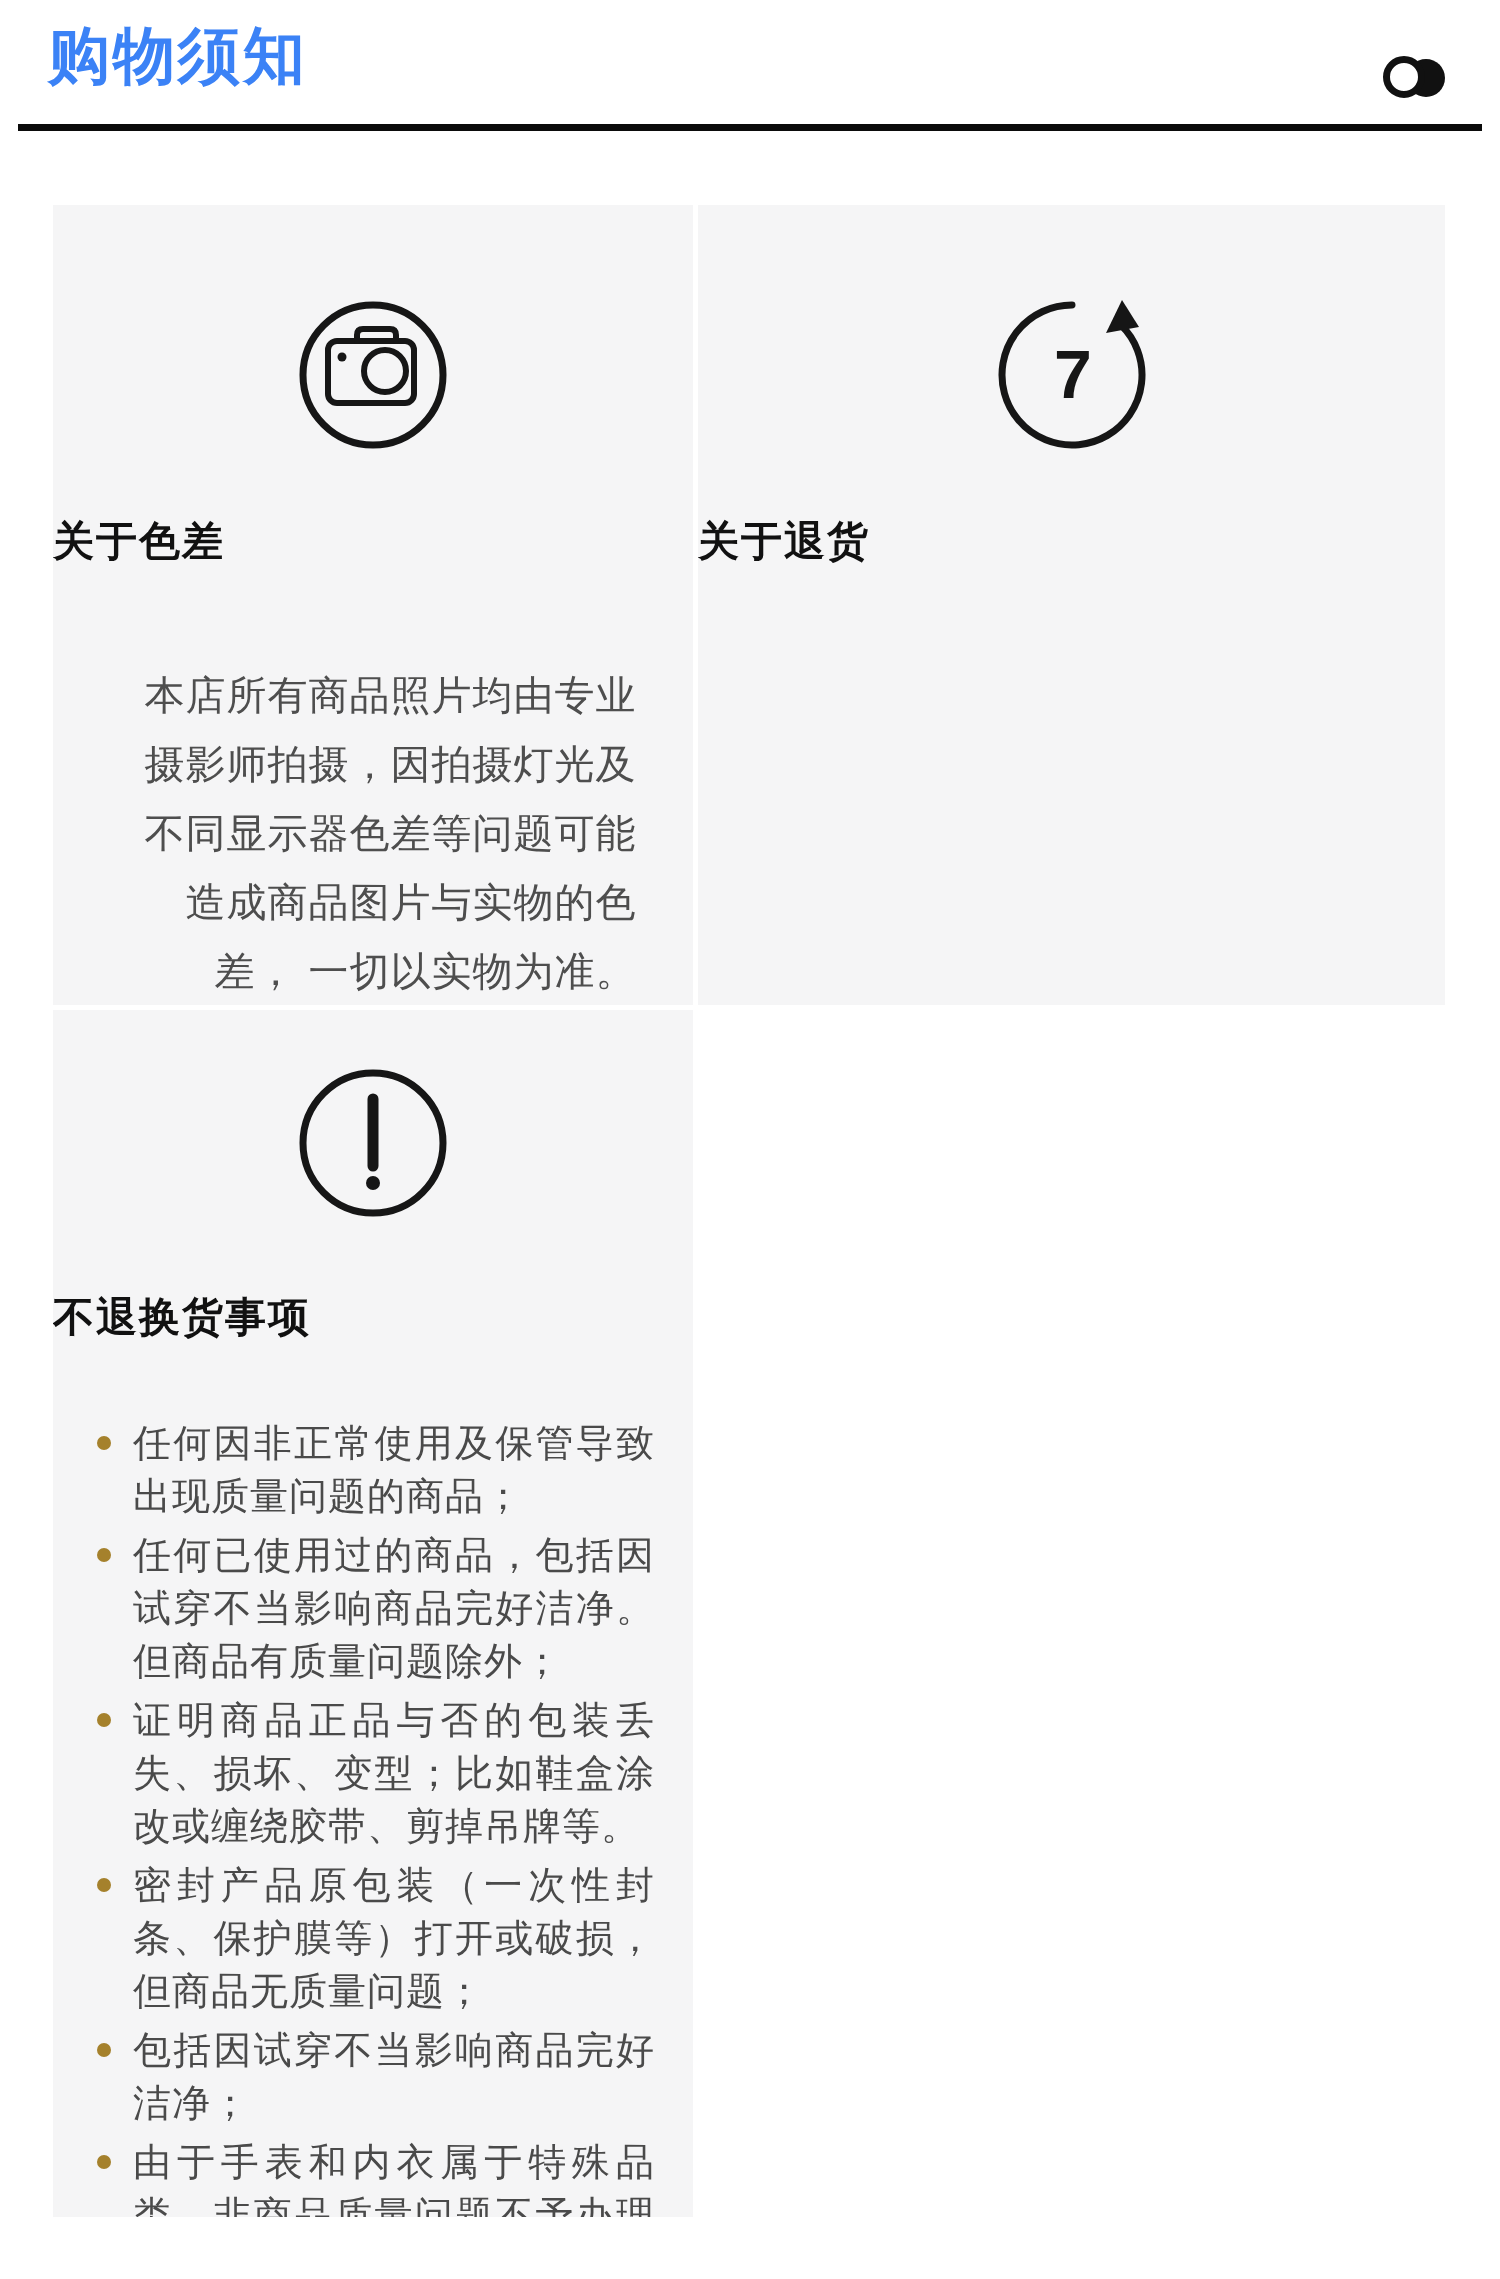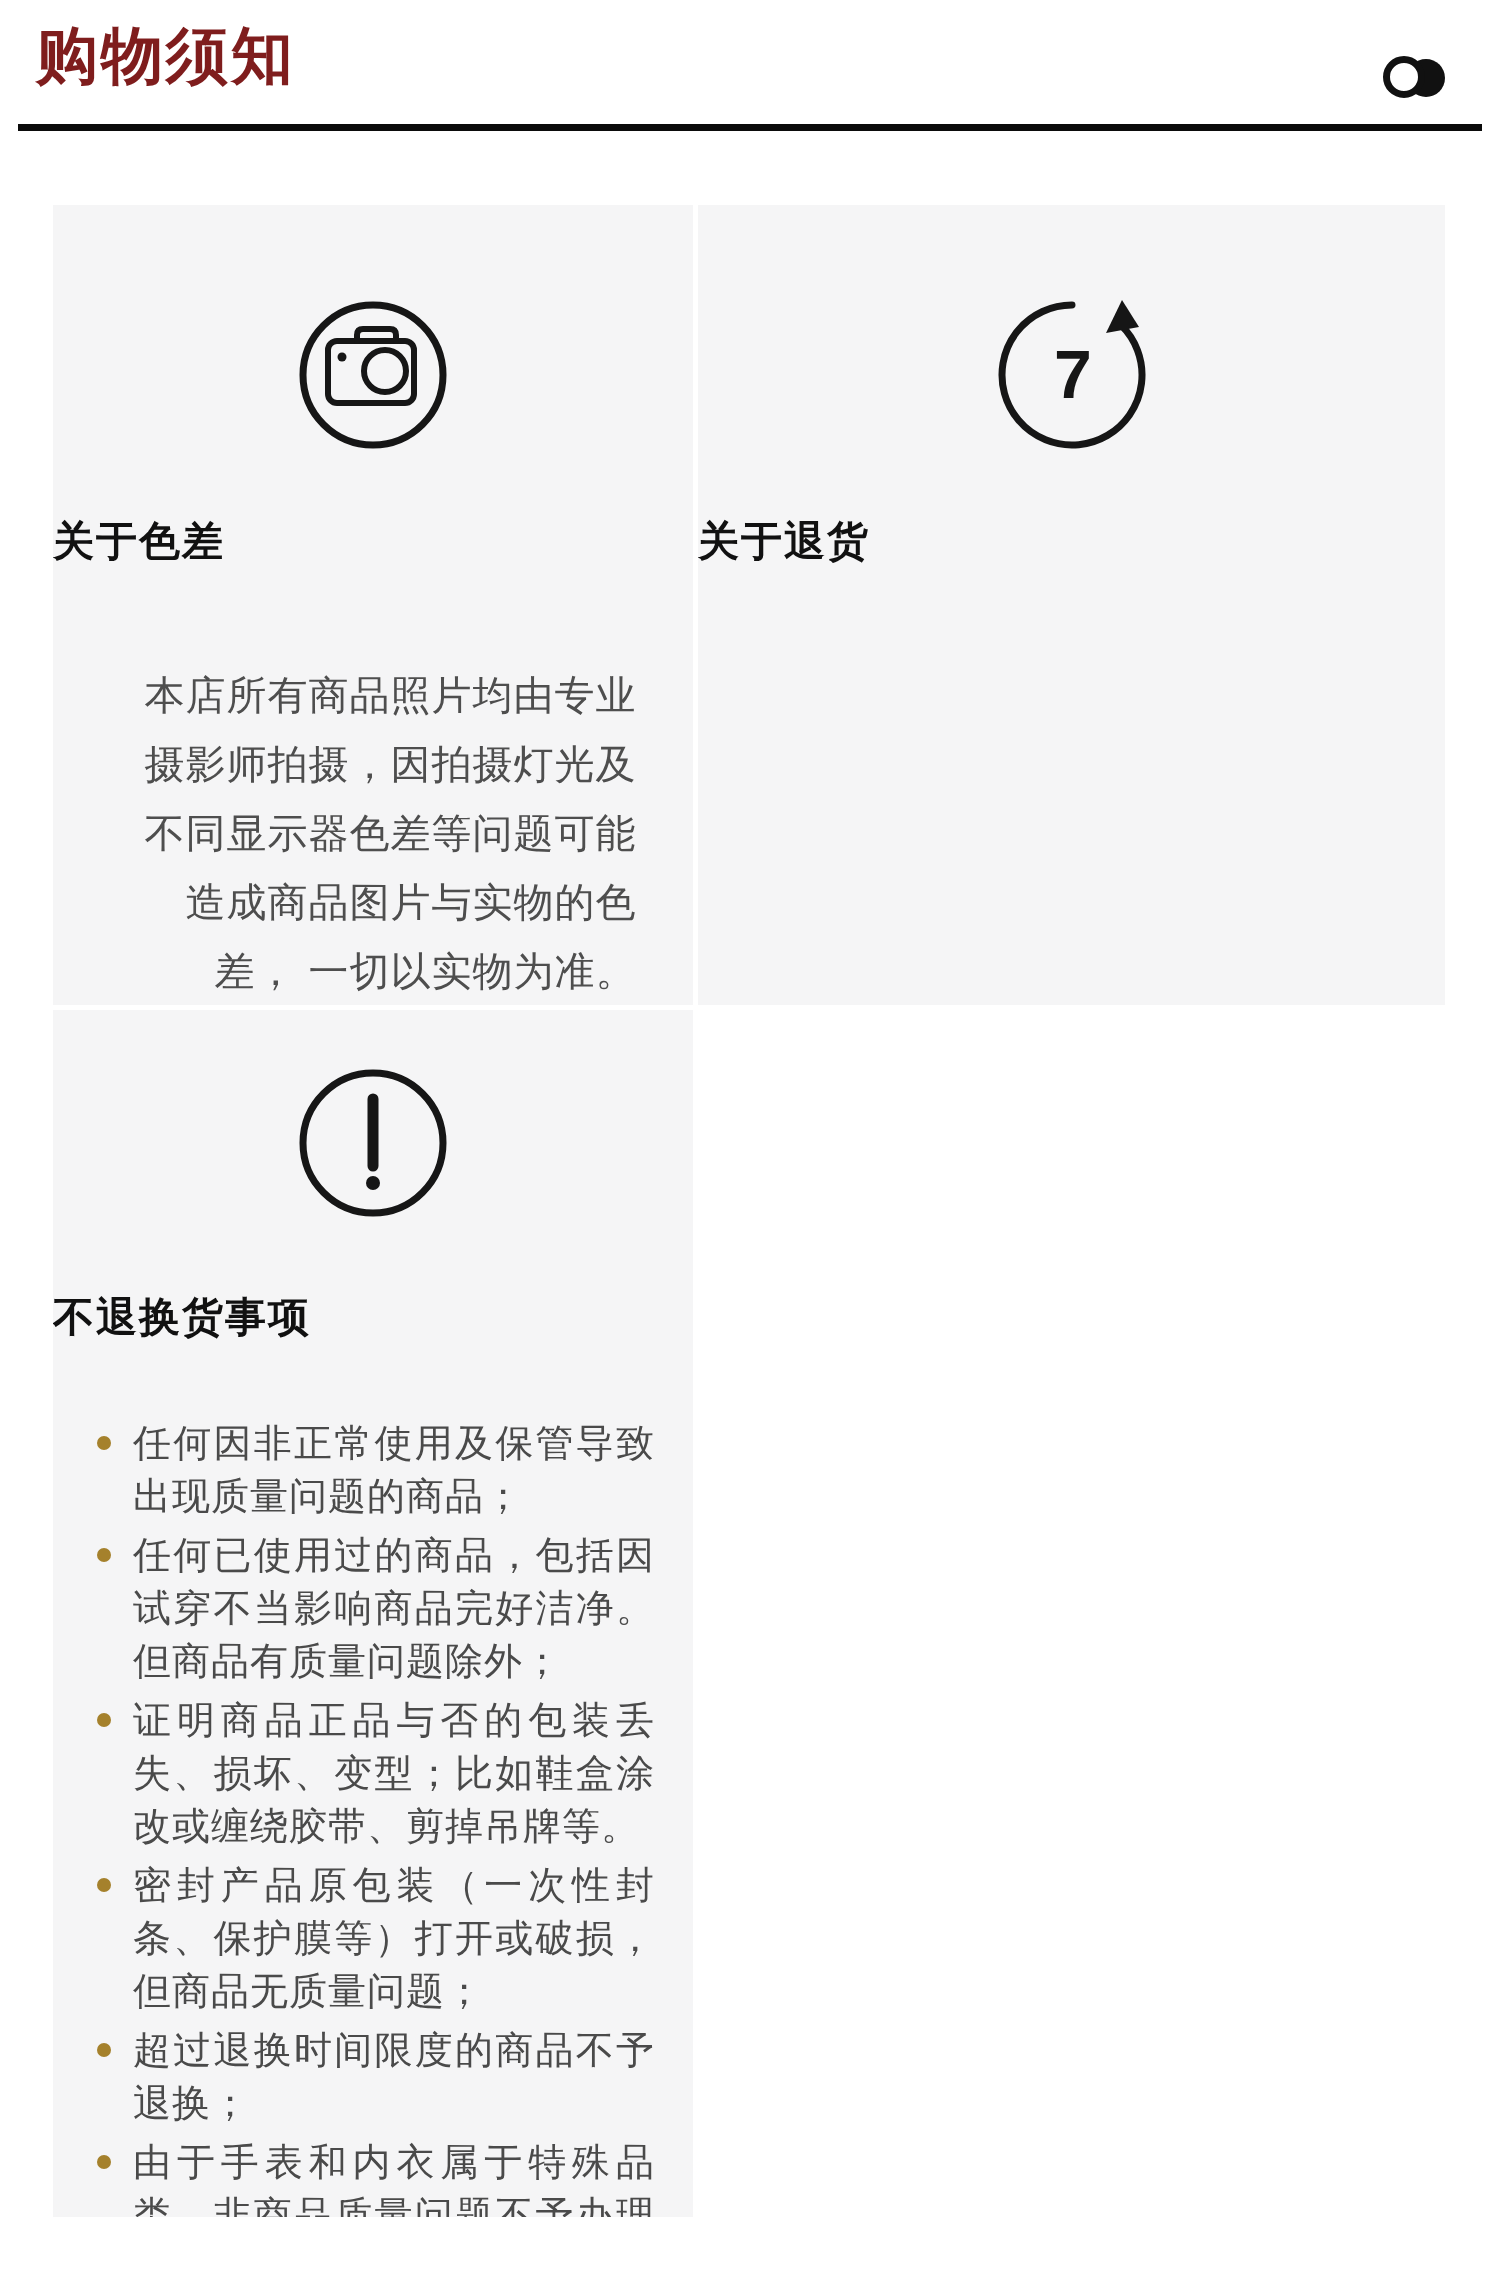--- a/index.html
+++ b/index.html
@@ -8,22 +8,22 @@
     background:#ffffff;
     font-family:"Liberation Sans","DejaVu Sans",sans-serif;
     color:#161616;
     position:relative;
     overflow:hidden;
   }
 
   
   .header { position:relative; height:124px; }
   .page-title {
-    position:absolute; left:36px; top:14px;
-    font-size:62px; font-weight:900; letter-spacing:3px; color:#7f1d1d;
+    position:absolute; left:48px; top:14px;
+    font-size:62px; font-weight:900; letter-spacing:3px; color:#3b82f6;
     margin:0;
   }
   .logo { position:absolute; right:55px; top:56px; width:62px; height:44px; }
   .logo-circle-filled {
     position:absolute; right:0; top:3px; width:38px; height:38px;
     border-radius:50%; background:#111;
   }
   .logo-circle-outline {
     position:absolute; left:0; top:0; width:28px; height:28px;
     border:7px solid #111; border-radius:50%; background:#fff; z-index:2;
@@ -129,18 +129,18 @@
         <line x1="75" y1="31" x2="75" y2="98" stroke-width="11"></line>
         <circle cx="75" cy="115" r="7" fill="#161616" stroke="none"></circle>
       </svg>
     </div>
     <h2>不退换货事项</h2>
     <ul class="no-return-list">
       <li><span>任何因非正常使用及保管导致出现质量问题的商品；</span></li>
       <li><span>任何已使用过的商品，包括因试穿不当影响商品完好洁净。但商品有质量问题除外；</span></li>
       <li><span>证明商品正品与否的包装丢失、损坏、变型；比如鞋盒涂改或缠绕胶带、剪掉吊牌等。</span></li>
       <li><span>密封产品原包装（一次性封条、保护膜等）打开或破损，但商品无质量问题；</span></li>
-      <li><span>超过退换时间限度的商品不予退换；</span></li>
+      <li><span>包括因试穿不当影响商品完好洁净；</span></li>
       <li><span>由于手表和内衣属于特殊品类，非商品质量问题不予办理退换货；</span></li>
     </ul>
   </section>
 
 </div>
 
 </body></html>

